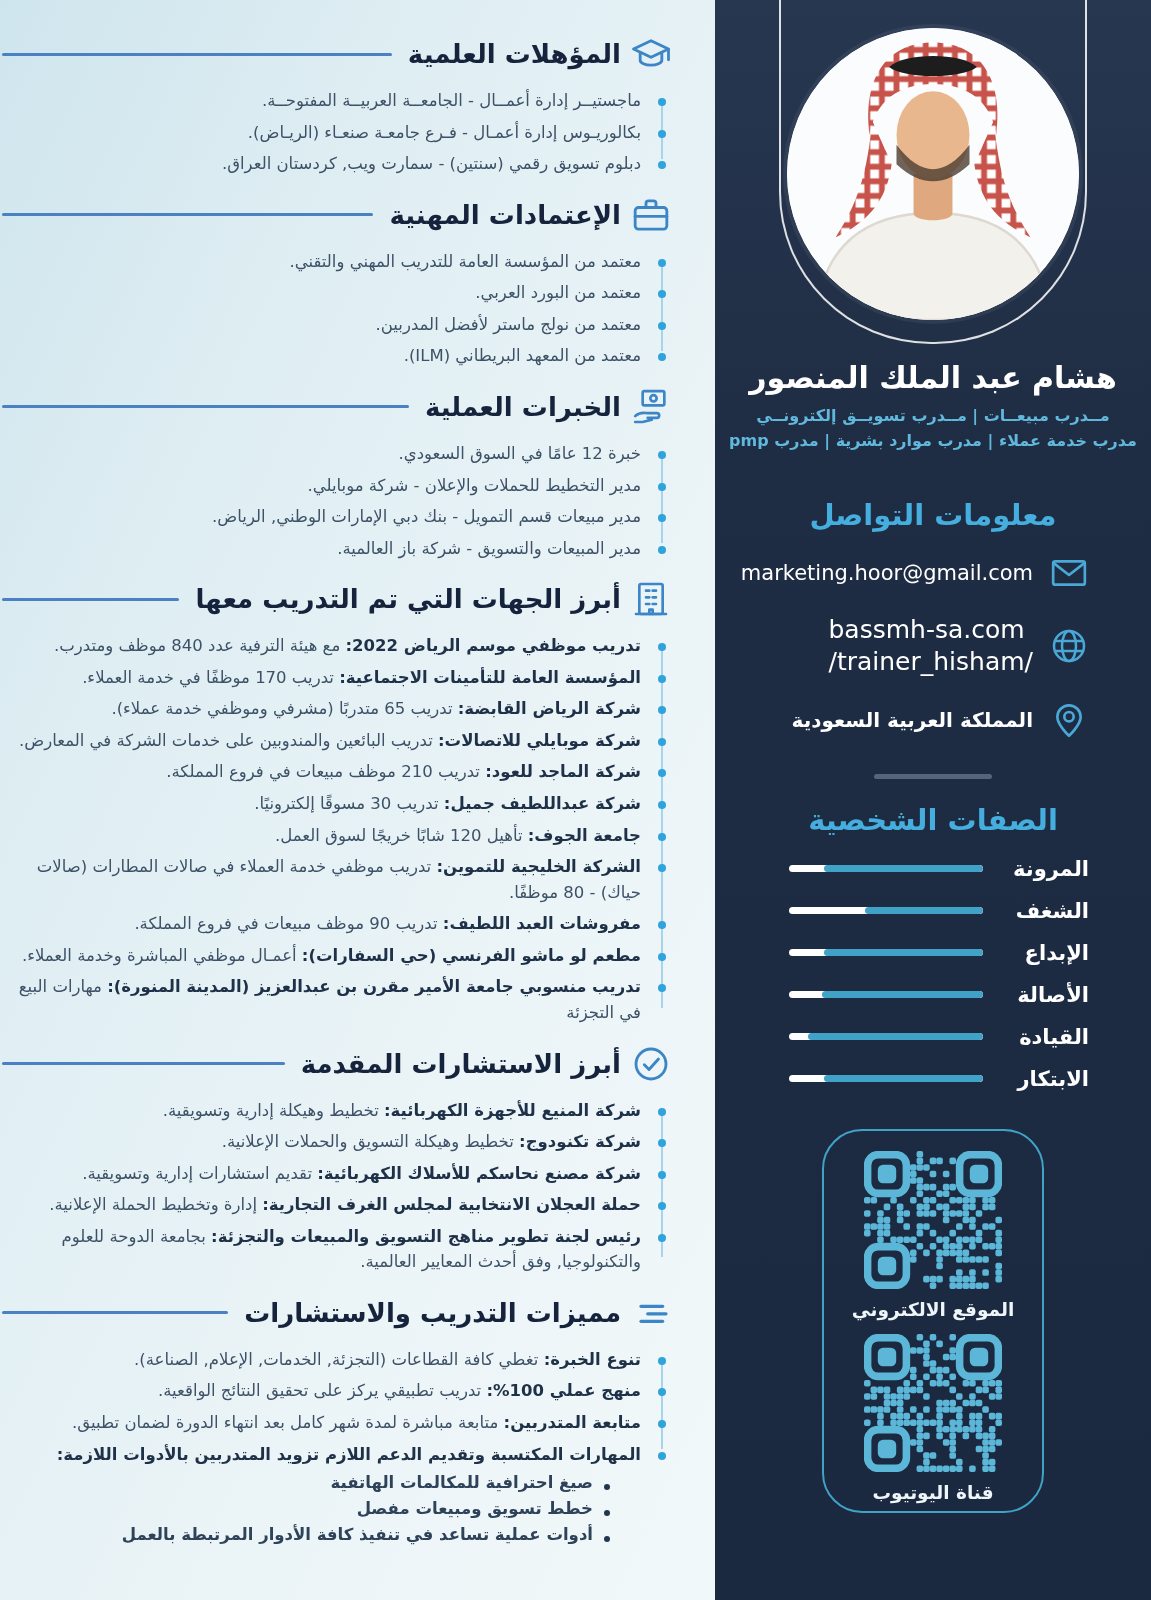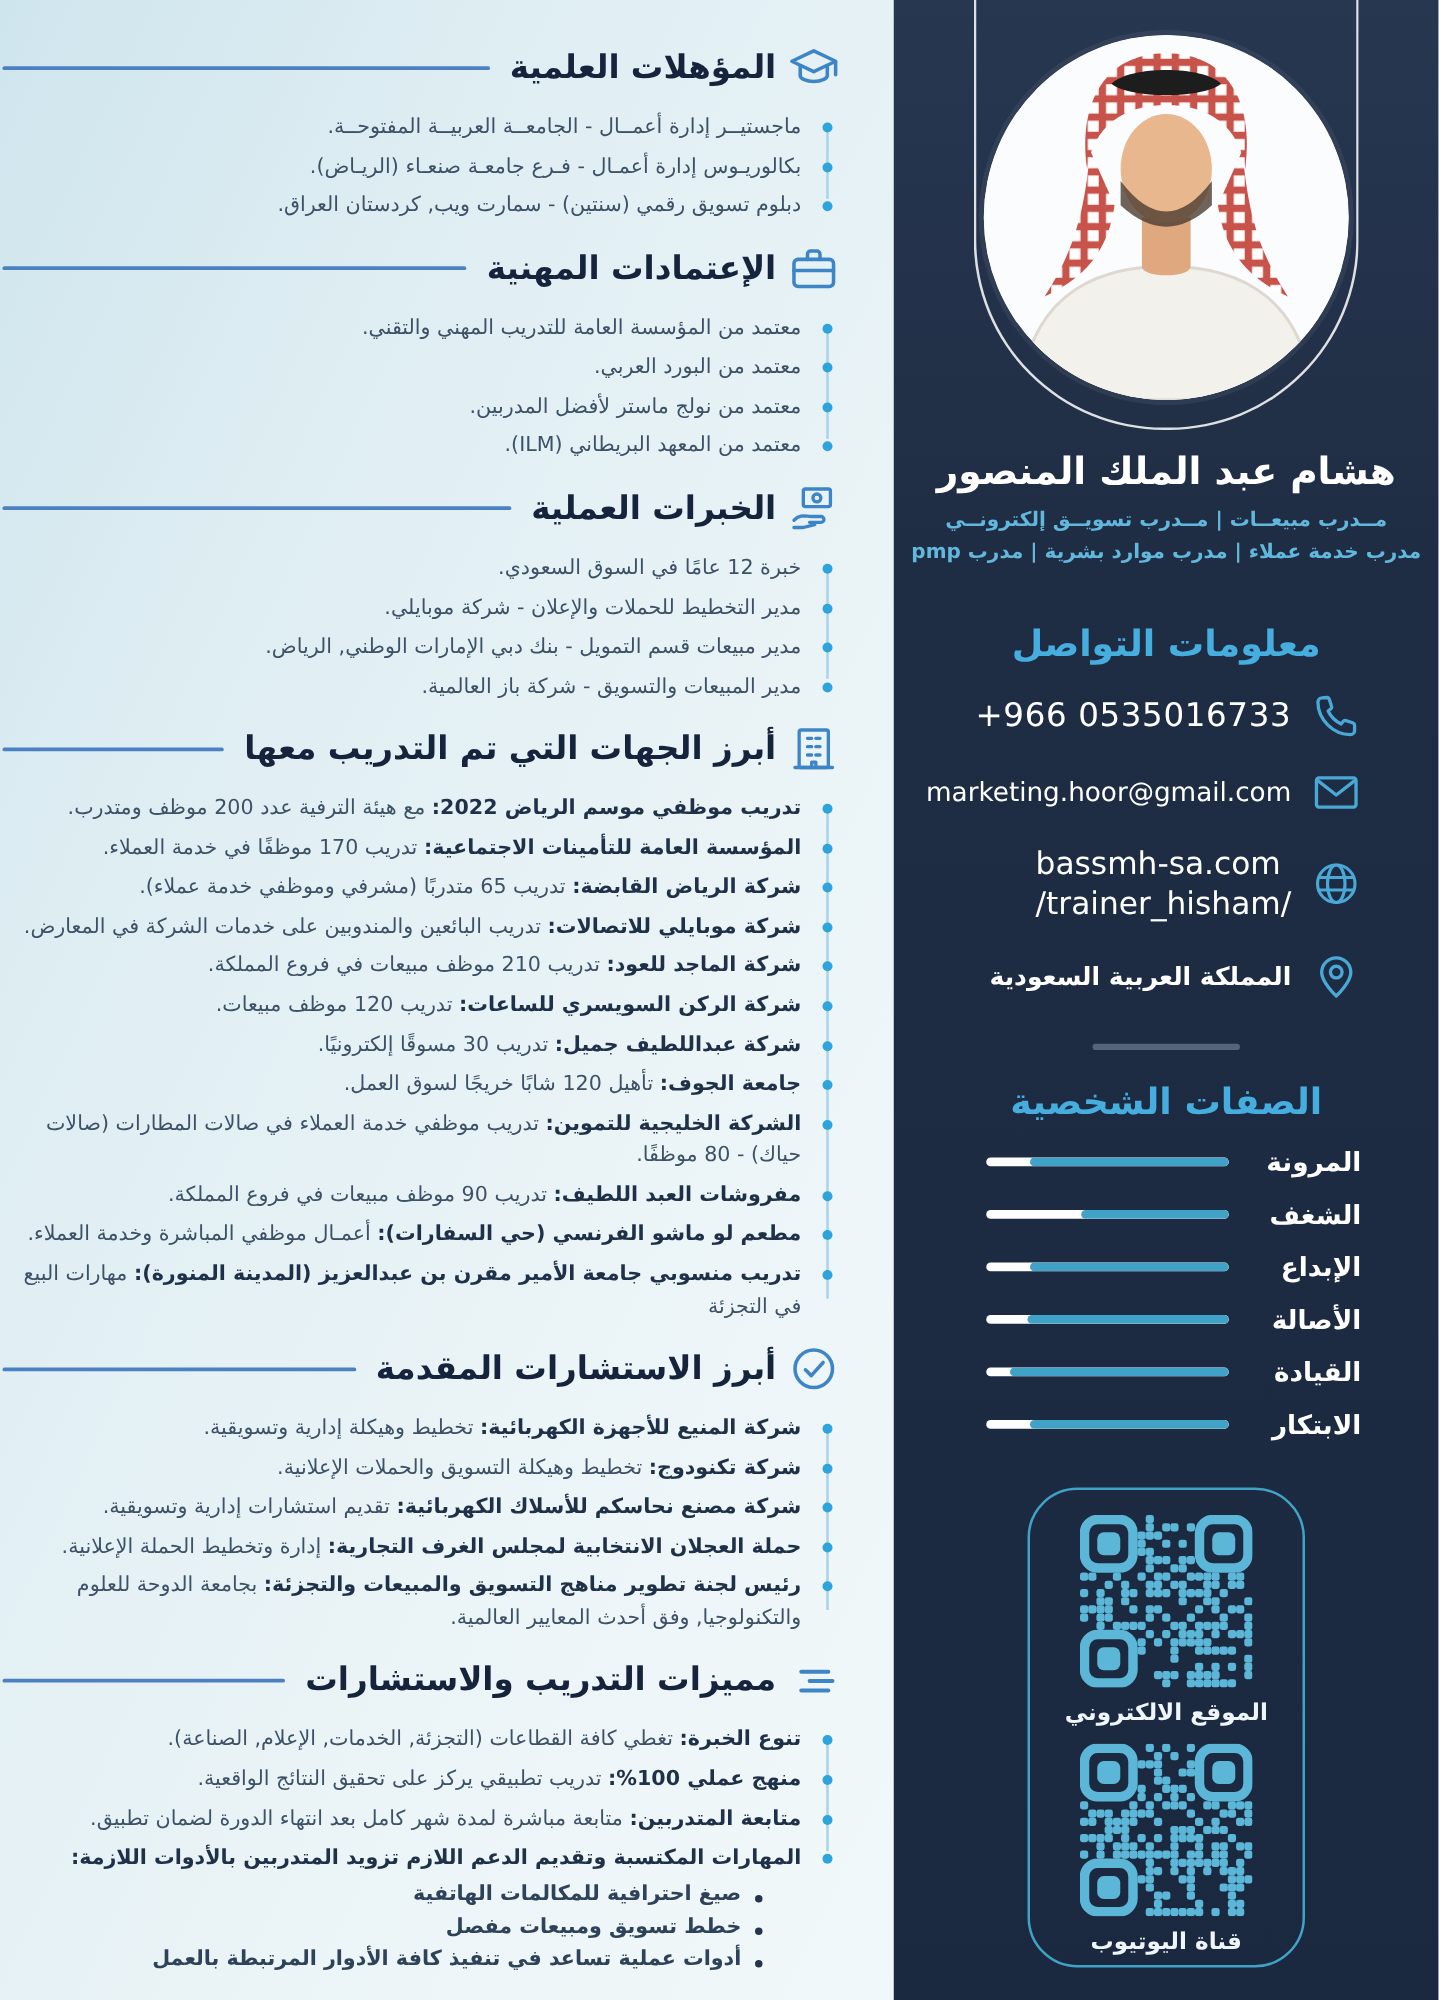--- a/index.html
+++ b/index.html
@@ -133,26 +133,25 @@
               <rect x="5" y="3" width="14" height="18" rx="1"></rect>
               <path d="M3 21h18"></path>
               <path d="M9 7h2M13 7h2M9 11h2M13 11h2M9 15h2M13 15h2"></path>
               <path d="M11 21v-2.6h2V21"></path>
             </svg>
         </span>
         <h2 class="sec-title">أبرز الجهات التي تم التدريب معها</h2>
         <span class="sec-rule"></span>
       </div>
       <ul class="items">
-        <li><span class="b">تدريب موظفي موسم الرياض 2022:</span><span class="t"> مع هيئة الترفية عدد 200 موظف ومتدرب.</span></li>
+        <li><span class="b">تدريب موظفي موسم الرياض 2022:</span><span class="t"> مع هيئة الترفية عدد 840 موظف ومتدرب.</span></li>
         <li><span class="b">المؤسسة العامة للتأمينات الاجتماعية:</span><span class="t"> تدريب 170 موظفًا في خدمة العملاء.</span></li>
         <li><span class="b">شركة الرياض القابضة:</span><span class="t"> تدريب 65 متدربًا (مشرفي وموظفي خدمة عملاء).</span></li>
         <li><span class="b">شركة موبايلي للاتصالات:</span><span class="t"> تدريب البائعين والمندوبين على خدمات الشركة في المعارض.</span></li>
         <li><span class="b">شركة الماجد للعود:</span><span class="t"> تدريب 210 موظف مبيعات في فروع المملكة.</span></li>
-        <li><span class="b">شركة الركن السويسري للساعات:</span><span class="t"> تدريب 120 موظف مبيعات.</span></li>
         <li><span class="b">شركة عبداللطيف جميل:</span><span class="t"> تدريب 30 مسوقًا إلكترونيًا.</span></li>
         <li><span class="b">جامعة الجوف:</span><span class="t"> تأهيل 120 شابًا خريجًا لسوق العمل.</span></li>
         <li><span class="b">الشركة الخليجية للتموين:</span><span class="t"> تدريب موظفي خدمة العملاء في صالات المطارات (صالات حياك) - 80 موظفًا.</span></li>
         <li><span class="b">مفروشات العبد اللطيف:</span><span class="t"> تدريب 90 موظف مبيعات في فروع المملكة.</span></li>
         <li><span class="b">مطعم لو ماشو الفرنسي (حي السفارات):</span><span class="t"> أعمـال موظفي المباشرة وخدمة العملاء.</span></li>
         <li><span class="b">تدريب منسوبي جامعة الأمير مقرن بن عبدالعزيز (المدينة المنورة):</span><span class="t"> مهارات البيع في التجزئة</span></li>
       </ul>
     </section>
 
     <section class="sec">
@@ -226,28 +225,20 @@
     <div class="id">
       <div class="name">هشام عبد الملك المنصور</div>
       <div class="role">
         <div>مــدرب مبيعــات | مــدرب تسويــق إلكترونــي</div>
         <div>مدرب خدمة عملاء | مدرب موارد بشرية | مدرب pmp</div>
       </div>
     </div>
 
     <div class="c-head">معلومات التواصل</div>
     <div class="contact">
-      <div class="c-row">
-        <span class="c-icon">
-          <svg viewBox="0 0 24 24" fill="none" stroke="#49a8d6" stroke-width="1.6" stroke-linecap="round" stroke-linejoin="round">
-              <path d="M5.2 3.2c-1.1 0-2 .9-2 2C3.2 13.5 10.5 20.8 18.8 20.8c1.1 0 2-.9 2-2v-2.4c0-.6-.4-1.1-1-1.3l-3.1-1c-.5-.2-1.1 0-1.4.4l-1 1.2c-2.5-1.2-5-3.7-6.2-6.2l1.2-1c.4-.3.6-.9.4-1.4l-1-3.1c-.2-.6-.7-1-1.3-1z"></path>
-            </svg>
-        </span>
-        <span class="c-text phone ltr">+966 0535016733</span>
-      </div>
       <div class="c-row">
         <span class="c-icon">
           <svg viewBox="0 0 24 24" fill="none" stroke="#49a8d6" stroke-width="1.6" stroke-linecap="round" stroke-linejoin="round">
               <rect x="2.5" y="5" width="19" height="14" rx="1.2"></rect>
               <path d="M3 6.2l9 7 9-7"></path>
             </svg>
         </span>
         <span class="c-text email ltr">marketing.hoor@gmail.com</span>
       </div>
       <div class="c-row">

